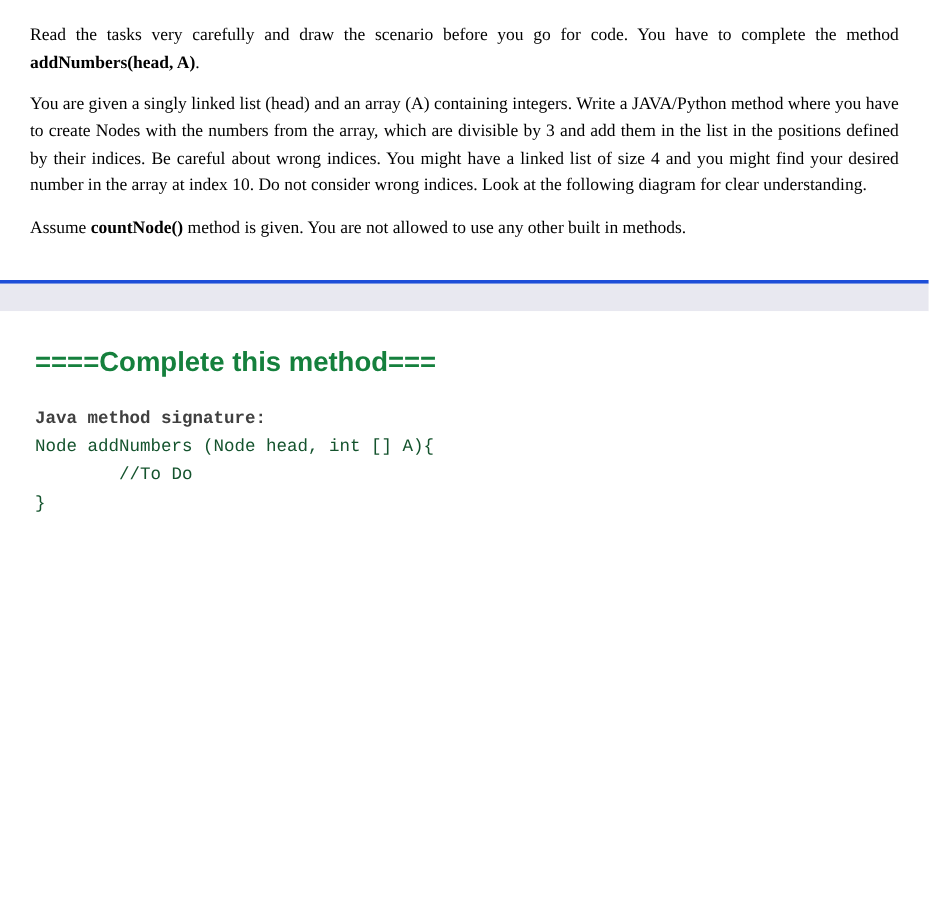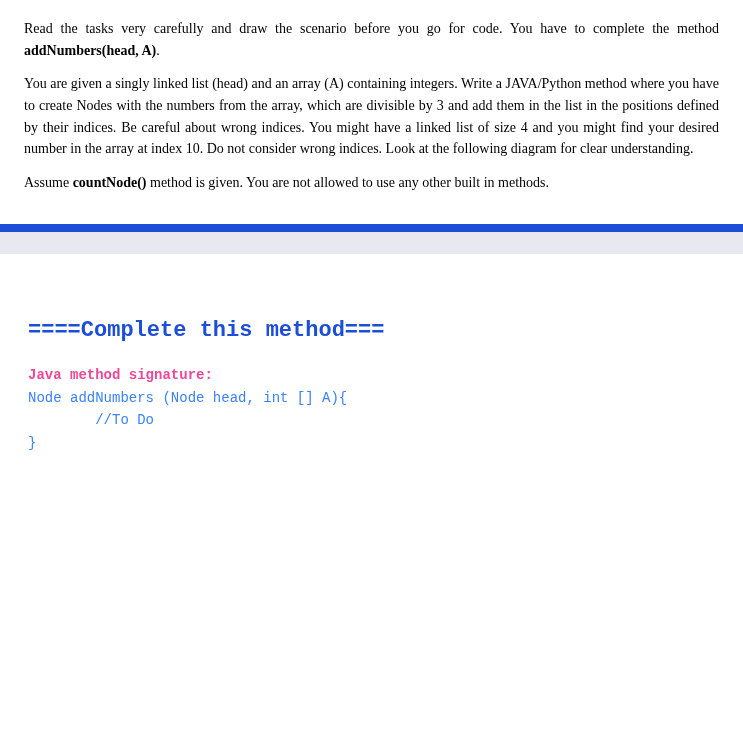--- a/index.html
+++ b/index.html
@@ -13,21 +13,21 @@
       font-size: 14px;
       background-color: #ffffff;
       color: #000000;
       width: 743px;
       min-height: 735px;
     }
 
     .top-section {
       padding: 18px 24px 18px 24px;
       background-color: #ffffff;
-      border-bottom: 8px solid #1d4ed8;
+      border-bottom: 3px solid #1d4ed8;
     }
 
     .description-paragraph {
       margin-bottom: 12px;
       line-height: 1.55;
       text-align: justify;
     }
 
     .description-paragraph b {
       font-weight: bold;
@@ -37,41 +37,40 @@
       height: 22px;
       background-color: #e8e8f0;
     }
 
     .bottom-section {
       padding: 28px 24px 24px 28px;
       background-color: #ffffff;
     }
 
     .section-heading {
-      font-family: Liberation Mono, monospace;
+      font-family: Liberation Sans, sans-serif;
       font-size: 22px;
       font-weight: bold;
       margin-bottom: 24px;
-      color: #1d4ed8;
-      margin-top: 36px;
+      color: #15803d;
     }
 
     .signature-label {
       font-family: 'Courier New', Courier, monospace;
       font-size: 14px;
       font-weight: bold;
       margin-bottom: 4px;
-      color: #ec4899;
+      color: #404040;
     }
 
     .code-block {
       font-family: 'Courier New', Courier, monospace;
       font-size: 14px;
       font-weight: normal;
-      color: #3b82f6;
+      color: #14532d;
       line-height: 1.6;
       margin-bottom: 20px;
       white-space: pre;
     }
 
     .java-section {
       margin-bottom: 18px;
     }
 
     .python-section {

